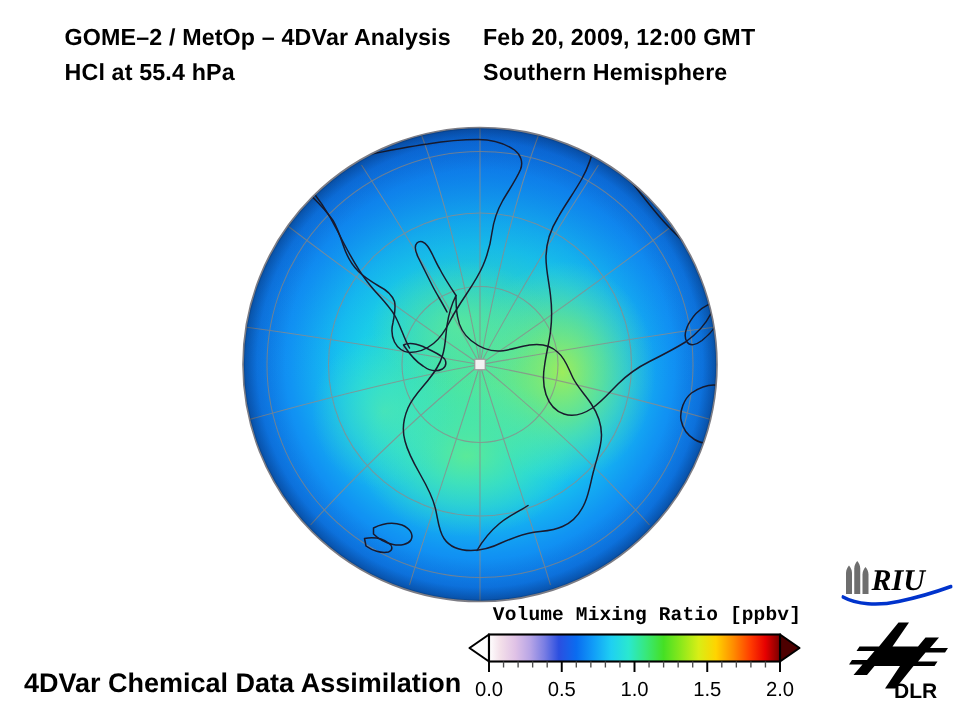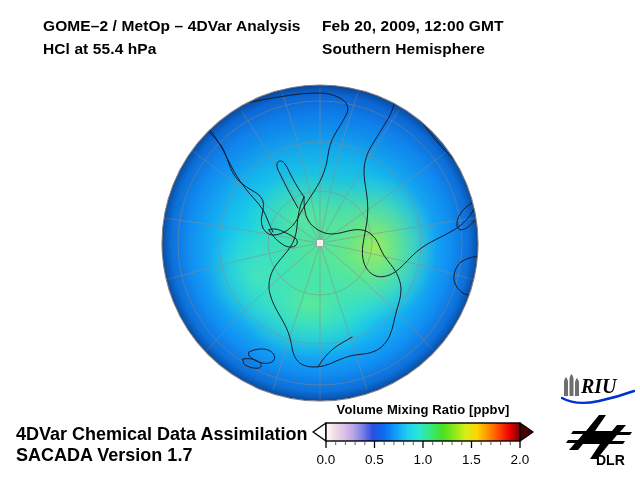--- a/index.html
+++ b/index.html
@@ -66,24 +66,25 @@
   
   #colorbar-block {
     position: absolute;
     left: 312px;
     bottom: 10px;
     width: 222px;
   }
   #colorbar-title {
     font-size: 13px;
     font-weight: bold;
-    text-align: center;
+    text-align: right;
     white-space: nowrap;
     margin-bottom: 4px;
     letter-spacing: 0.1px;
+    font-family: Liberation Mono, monospace;
   }
   #colorbar-svg { display: block; }
   #colorbar-ticklabels {
     position: relative;
     height: 18px;
     margin-top: 1px;
   }
   .tick-label {
     position: absolute;
     font-size: 13.5px;
@@ -282,21 +283,20 @@
   <g>
     <rect x="155.5" y="155.5" width="7" height="7" fill="#f2f2f2" stroke="#9a9a9a" stroke-width="0.8"></rect>
   </g>
 
   <circle cx="159" cy="159" r="158" fill="none" stroke="#7d7d85" stroke-width="1.1"></circle>
 </svg>
 </div>
 
 <div id="footer-left">
   <div class="footer-line">4DVar Chemical Data Assimilation</div>
-  <div class="footer-line">SACADA Version 1.7</div>
 </div>
 
 <div id="colorbar-block">
   <div id="colorbar-title">Volume Mixing Ratio [ppbv]</div>
 
   <svg id="colorbar-svg" width="222" height="30" viewBox="0 0 222 30" xmlns="http://www.w3.org/2000/svg">
     <defs>
       <linearGradient id="cbGrad" x1="0" y1="0" x2="1" y2="0">
         <stop offset="0.00" stop-color="#ffffff"></stop>
         <stop offset="0.04" stop-color="#f3dfe9"></stop>

